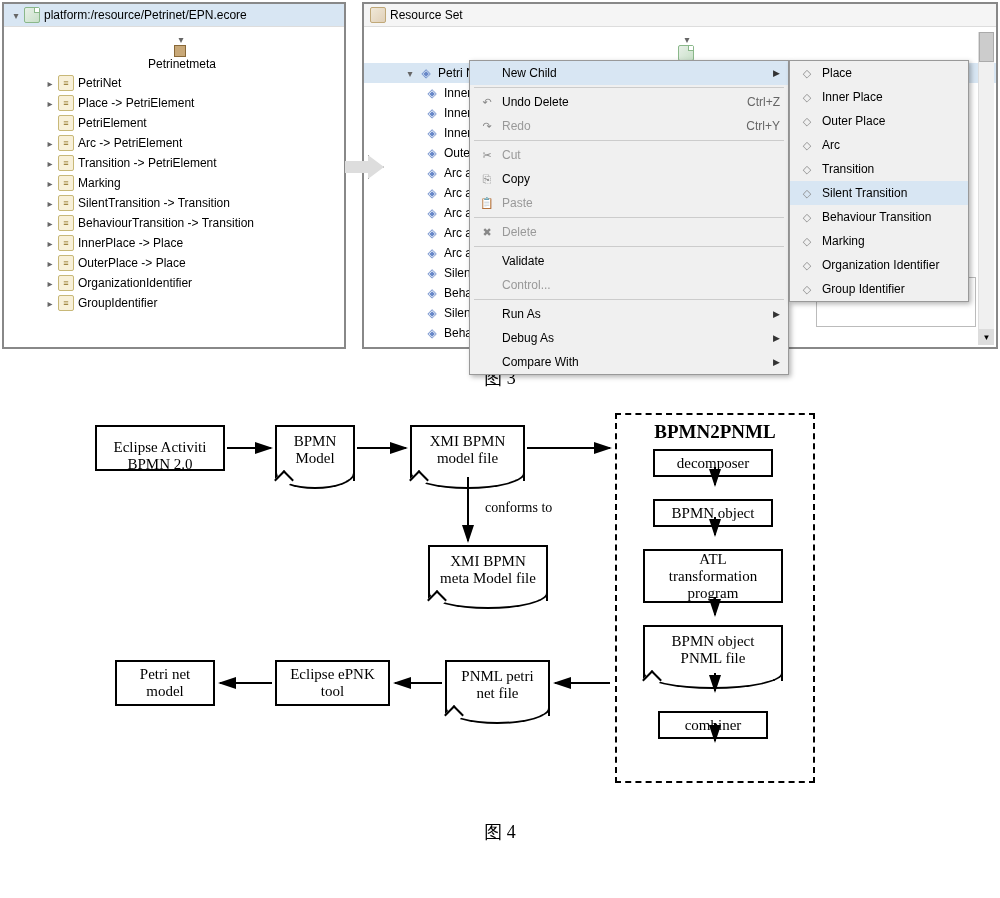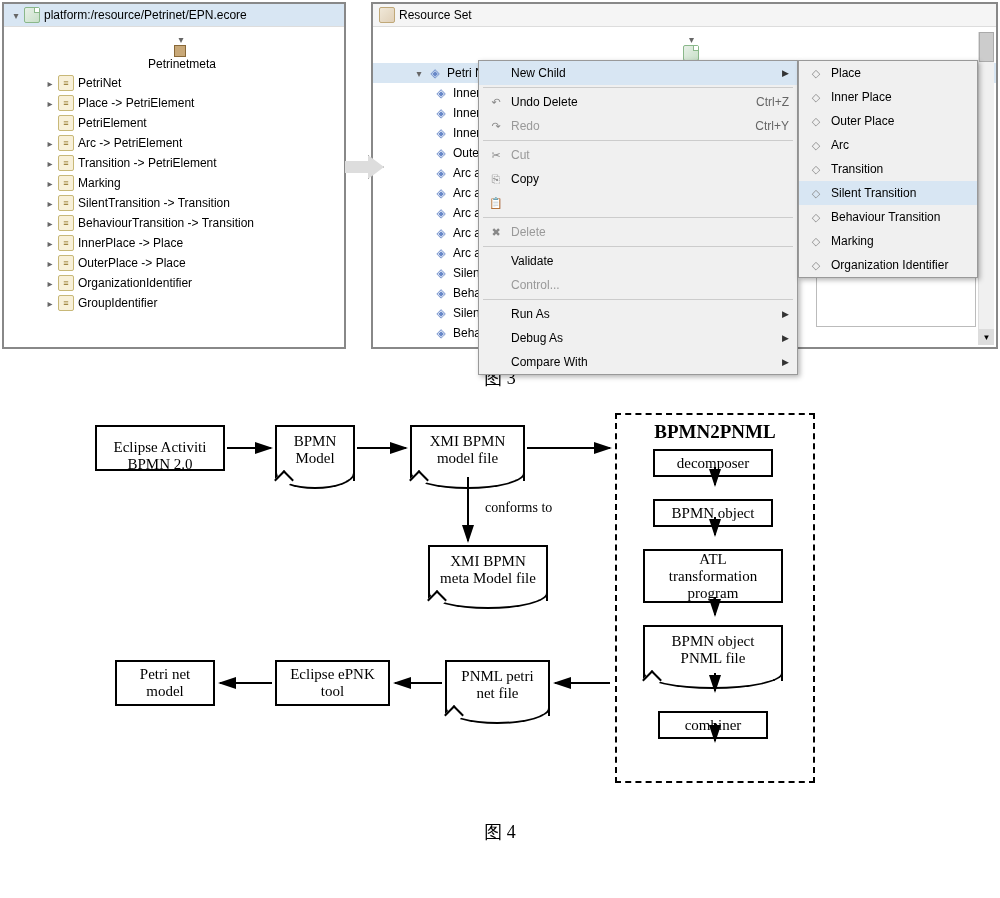--- a/index.html
+++ b/index.html
@@ -1,21 +1,21 @@
 <!DOCTYPE html>
 <html><head>
   <meta charset="utf-8">
   <style>
     * { box-sizing: border-box; margin: 0; padding: 0; }
     body { font-family: Tahoma, Arial, sans-serif; font-size: 12px; background: #fff; color: #000; }
     
     .container { width: 1000px; }
     
     
-    .top-section { display: flex; gap: 25px; padding: 2px; }
+    .top-section { display: flex; gap: 16px; padding: 2px; }
     
     .panel { border: 2px solid #888; background: #fff; }
     .panel-left { width: 344px; }
     .panel-right { flex: 1; position: relative; }
     
     .panel-header { display: flex; align-items: center; padding: 3px 6px; background: #f5f5f5; border-bottom: 1px solid #ddd; }
     .panel-header.selected { background: #d8e6f3; }
     
     .tree { padding: 4px 0; }
     .tree-item { display: flex; align-items: center; padding: 2px 4px; white-space: nowrap; }
@@ -261,20 +261,21 @@
         <div class="menu-item disabled">
             <span class="menu-icon">✂</span>
             <span class="menu-label">Cut</span>
           </div>
         <div class="menu-item">
             <span class="menu-icon">⎘</span>
             <span class="menu-label">Copy</span>
           </div>
         <div class="menu-item disabled">
             <span class="menu-icon">📋</span>
+            <span class="menu-label">Paste</span>
           </div>
         <div class="menu-sep"></div>
         <div class="menu-item disabled">
             <span class="menu-icon">✖</span>
             <span class="menu-label">Delete</span>
           </div>
         <div class="menu-sep"></div>
         <div class="menu-item">
             <span class="menu-icon"></span>
             <span class="menu-label">Validate</span>
@@ -330,20 +331,24 @@
             <span class="menu-icon icon-newchild"></span>
             <span>Behaviour Transition</span>
           </div>
         <div class="menu-item">
             <span class="menu-icon icon-newchild"></span>
             <span>Marking</span>
           </div>
         <div class="menu-item">
             <span class="menu-icon icon-newchild"></span>
             <span>Organization Identifier</span>
+          </div>
+        <div class="menu-item">
+            <span class="menu-icon icon-newchild"></span>
+            <span>Group Identifier</span>
           </div>
       </div>
 
     </div>
   </div>
 
   <div class="caption">图 3</div>
 
   <div class="diagram">
 

